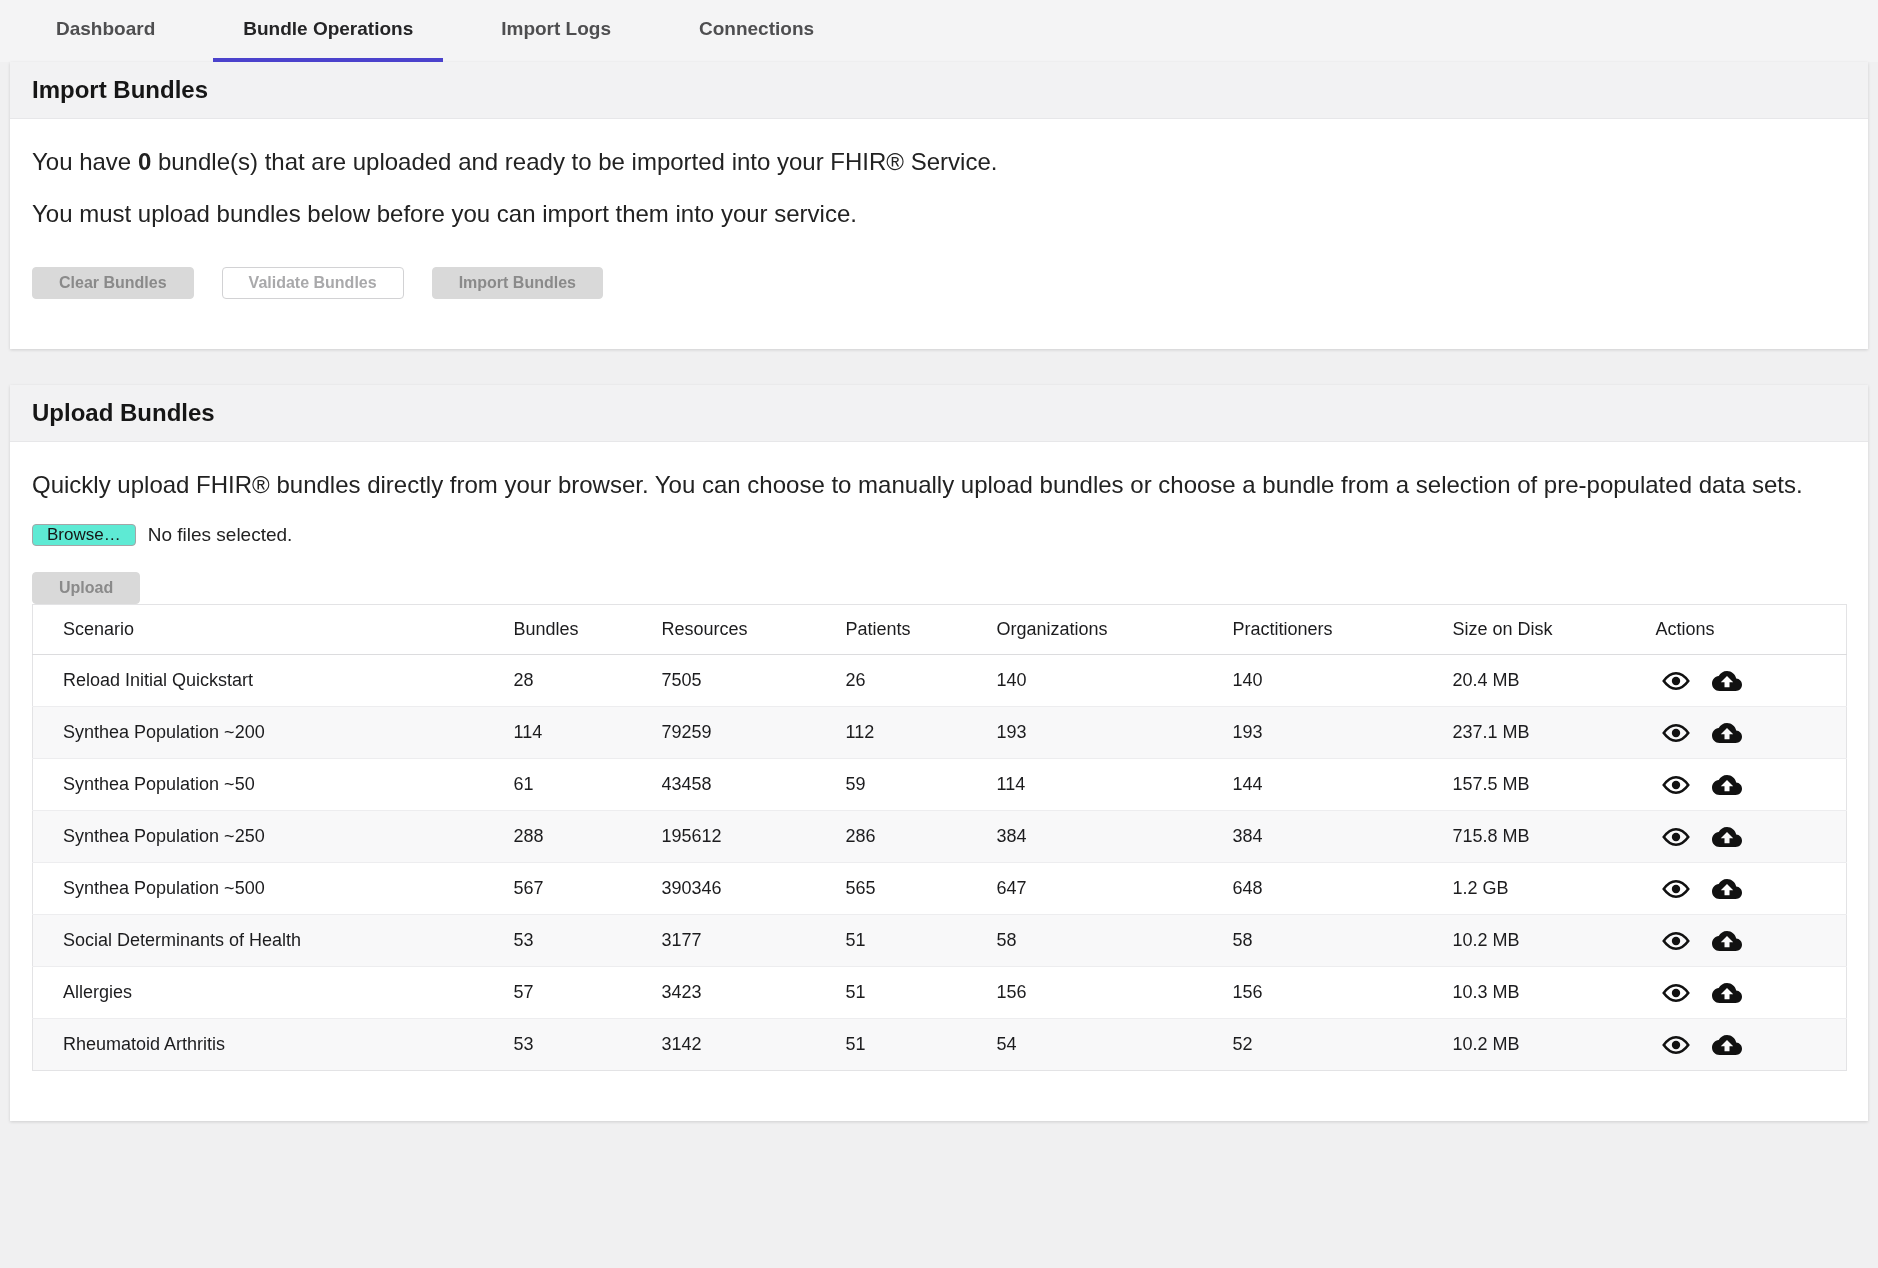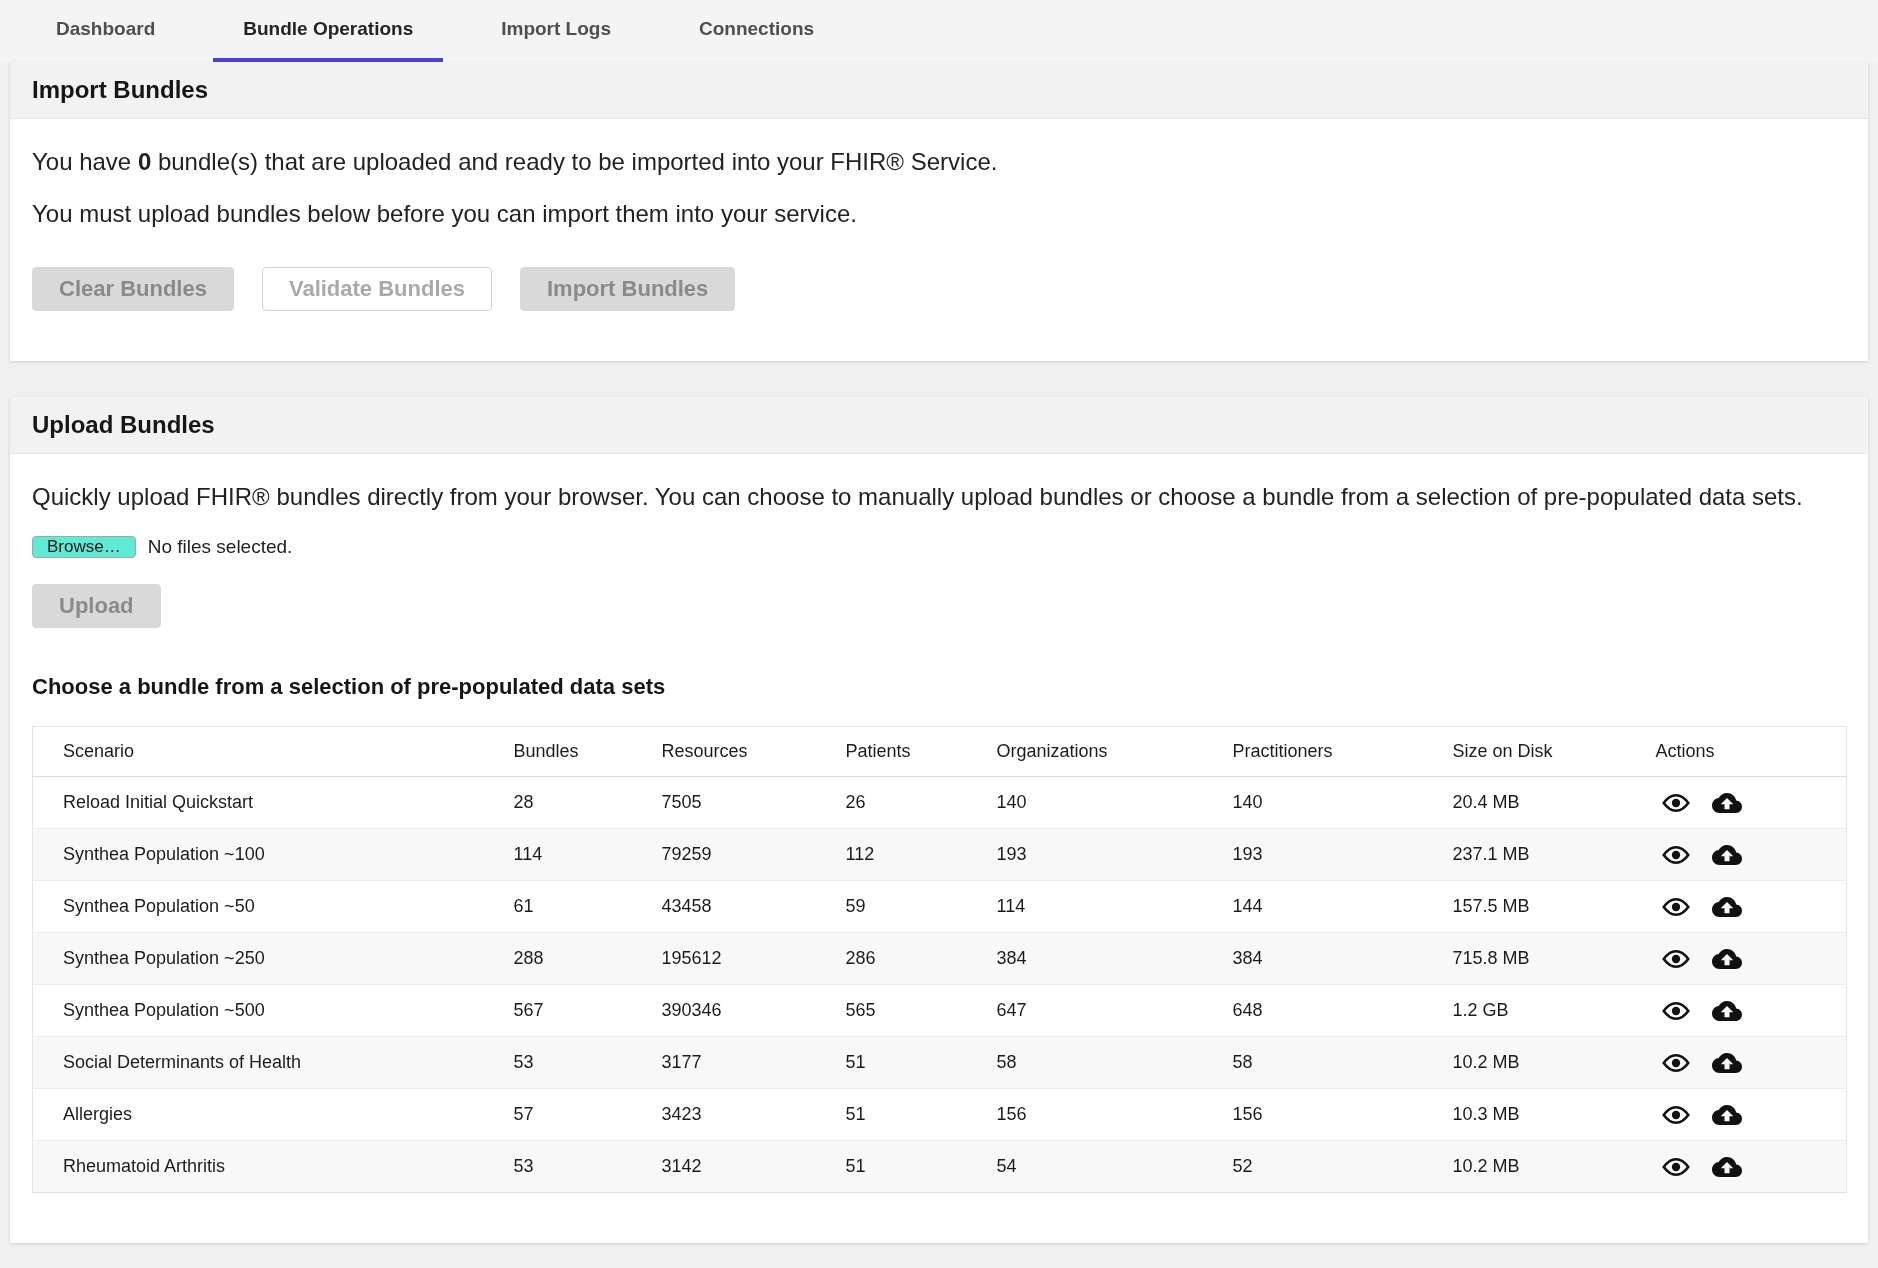--- a/index.html
+++ b/index.html
@@ -25,22 +25,22 @@
   
   .card { background: #fff; margin: 0 10px 36px; box-shadow: 0 1px 3px rgba(0,0,0,0.14); }
   .card-header { background: #f2f2f3; border-bottom: 1px solid #e7e7e9; padding: 15px 22px; }
   .card-header h2 { margin: 0; font-size: 24px; line-height: 26px; font-weight: bold; color: #161616; }
   .card-body { padding: 4px 22px 50px; }
   .card-body p { font-size: 24px; line-height: 26px; margin: 26px 0; color: #222; }
 
   
   .btn-row { display: flex; gap: 28px; margin-top: 40px; }
   .btn {
-    font-family: inherit; font-size: 22px; font-weight: bold;
-    height: 44px; padding: 0 26px; border-radius: 4px; border: 1px solid transparent;
+    font-family: inherit; font-size: 16px; font-weight: bold;
+    height: 32px; padding: 0 26px; border-radius: 4px; border: 1px solid transparent;
   }
   .btn.filled { background: #d9d9d9; color: #8a8a8a; border-color: #d9d9d9; }
   .btn.outline { background: #fff; color: #a9a9ab; border-color: #d2d2d4; }
   .btn:disabled { cursor: default; }
 
   
   .file-row { display: flex; align-items: center; margin-top: 24px; }
   .browse-btn {
     display: inline-block; background: #5eead4; border: 1px solid #a5a5a7;
     border-radius: 4px; padding: 0 14px; font-size: 17px; color: #161616; cursor: pointer;
@@ -100,21 +100,20 @@
   <div class="card-body">
     <p>Quickly upload FHIR® bundles directly from your browser. You can choose to manually upload bundles or choose a bundle from a selection of pre-populated data sets.</p>
 
     <div class="file-row">
       <span class="browse-btn">Browse…</span>
       <span class="no-files">No files selected.</span>
     </div>
 
     <button class="btn filled upload-btn" disabled="">Upload</button>
 
-    <h3 class="table-heading">Choose a bundle from a selection of pre-populated data sets</h3>
 
     <table class="datasets">
       <colgroup>
         <col style="width:481px">
           <col style="width:148px">
           <col style="width:184px">
           <col style="width:151px">
         <col style="width:236px">
           <col style="width:220px">
           <col style="width:203px">
@@ -151,21 +150,21 @@
         </button>
         <button class="icon-btn">
           <svg viewBox="0 0 24 24" width="30" height="30" aria-hidden="true">
             <path fill="#111111" d="M19.35 10.04C18.67 6.59 15.64 4 12 4 9.11 4 6.6 5.64 5.35 8.04 2.34 8.36 0 10.91 0 14c0 3.31 2.69 6 6 6h13c2.76 0 5-2.24 5-5 0-2.64-2.05-4.78-4.65-4.96zM14 13v4h-4v-4H7l5-5 5 5h-3z"></path>
           </svg>
         </button>
       </div>
     </td>
   </tr>
           <tr class="dataset-row">
-    <td>Synthea Population ~100</td>
+    <td>Synthea Population ~200</td>
     <td>114</td>
     <td>79259</td>
     <td>112</td>
     <td>193</td>
     <td>193</td>
     <td>237.1 MB</td>
     <td class="actions-td">
       <div class="actions-wrap">
         <button class="icon-btn">
           <svg viewBox="0 0 24 24" width="28" height="28" aria-hidden="true">

